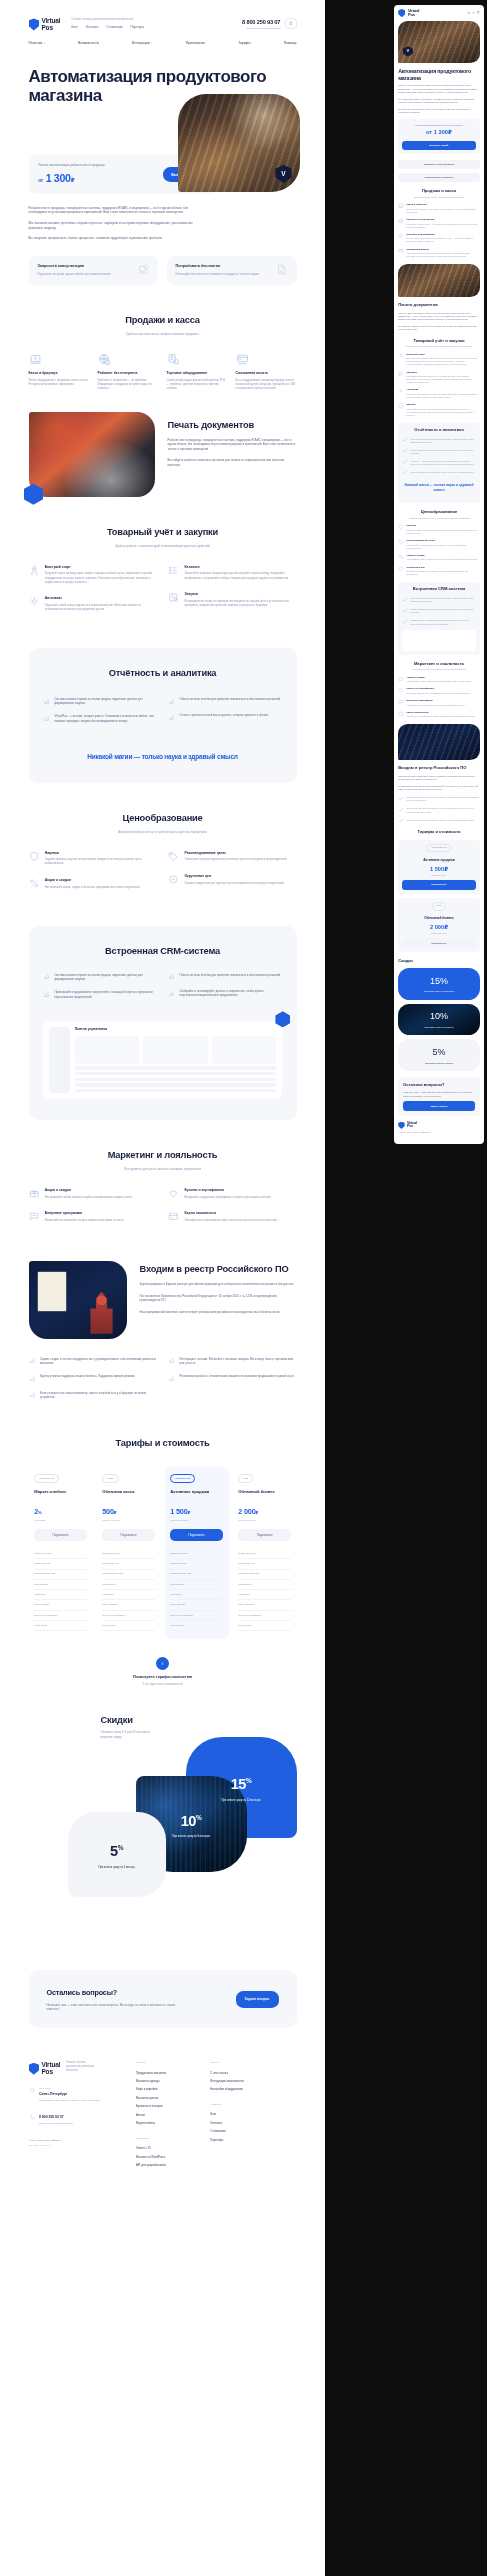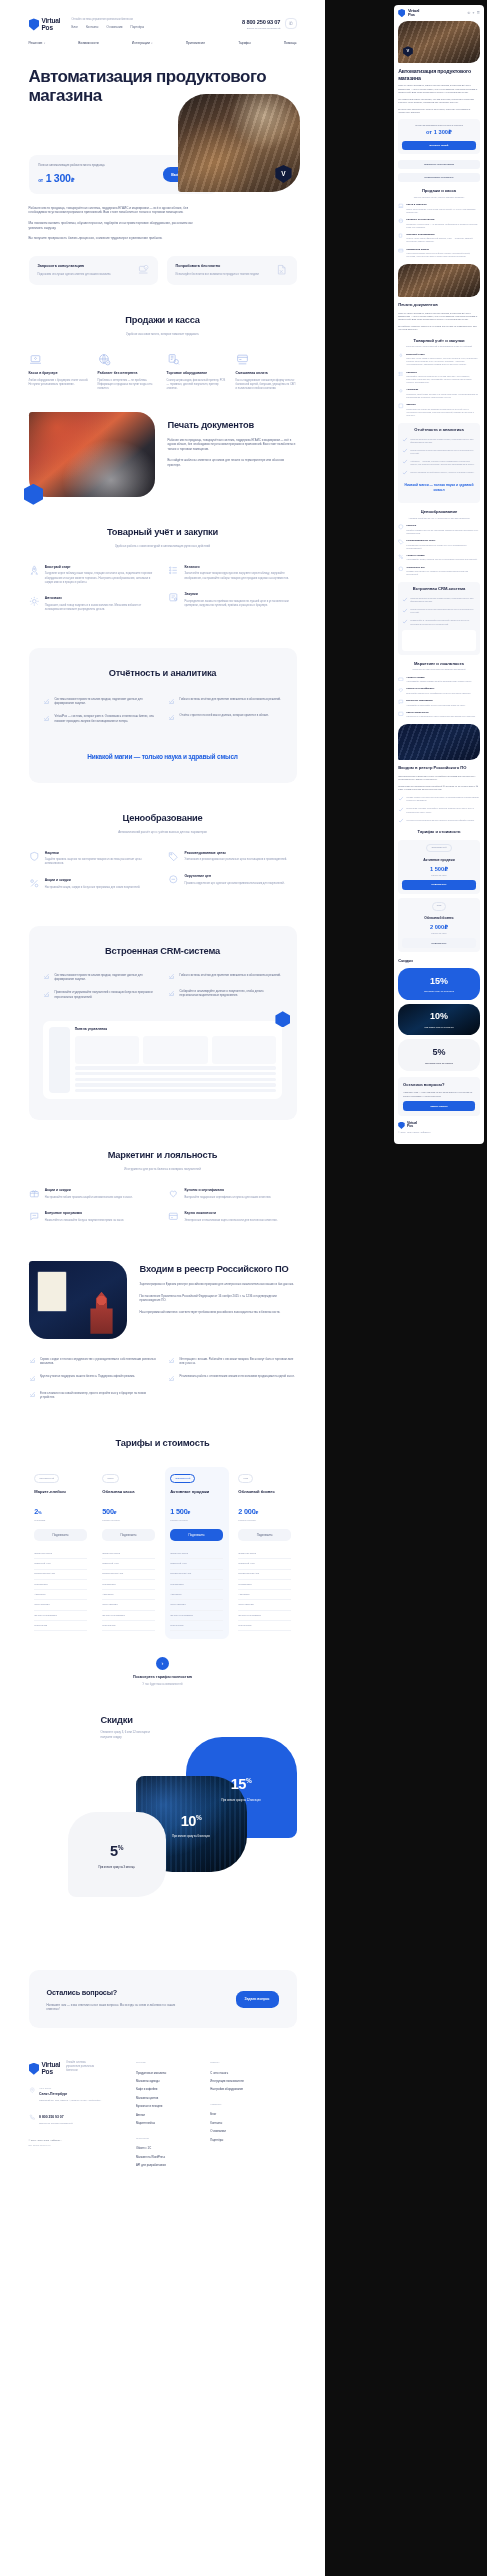--- a/index.html
+++ b/index.html
@@ -198,21 +198,21 @@
   .msect{margin-top:5.7px;}
   .mh2{font-size:4.1px;font-weight:700;text-align:center;}
   .msub{font-size:2px;color:#9aa2bb;text-align:center;margin-top:1.6px;}
   .mitem{display:flex;gap:2.4px;margin-top:4.1px;}
   .mitem .ic{width:5.7px;height:5.7px;color:#9db4e8;flex:0 0 auto;}
   .mitem h5{font-size:2.4px;font-weight:700;}
   .mitem p{font-size:2px;color:#9aa2bb;margin-top:0.8px;}
   .mquote{color:#1f5fe0;font-size:3.3px;font-weight:700;text-align:center;margin:6.5px 0;}
   .mtar{background:#f6f7fa;border-radius:4.1px;padding:4.1px;margin-top:4.1px;text-align:center;}
   .mblob{border-radius:11.4px;padding:6.5px 4.9px;margin-top:4.1px;color:#fff;text-align:center;}
-  .mblob .n{font-size:9px;font-weight:700;}
+  .mblob .n{font-size:9px;font-weight:400;}
   .mblob .c{font-size:2px;margin-top:1.6px;}
   svg { display:block; width:100%; height:100%; }
 </style>
 </head>
 <body>
 
 <div class="screen desktop dots">
   <div class="wrap">
 
     <div class="topbar">

